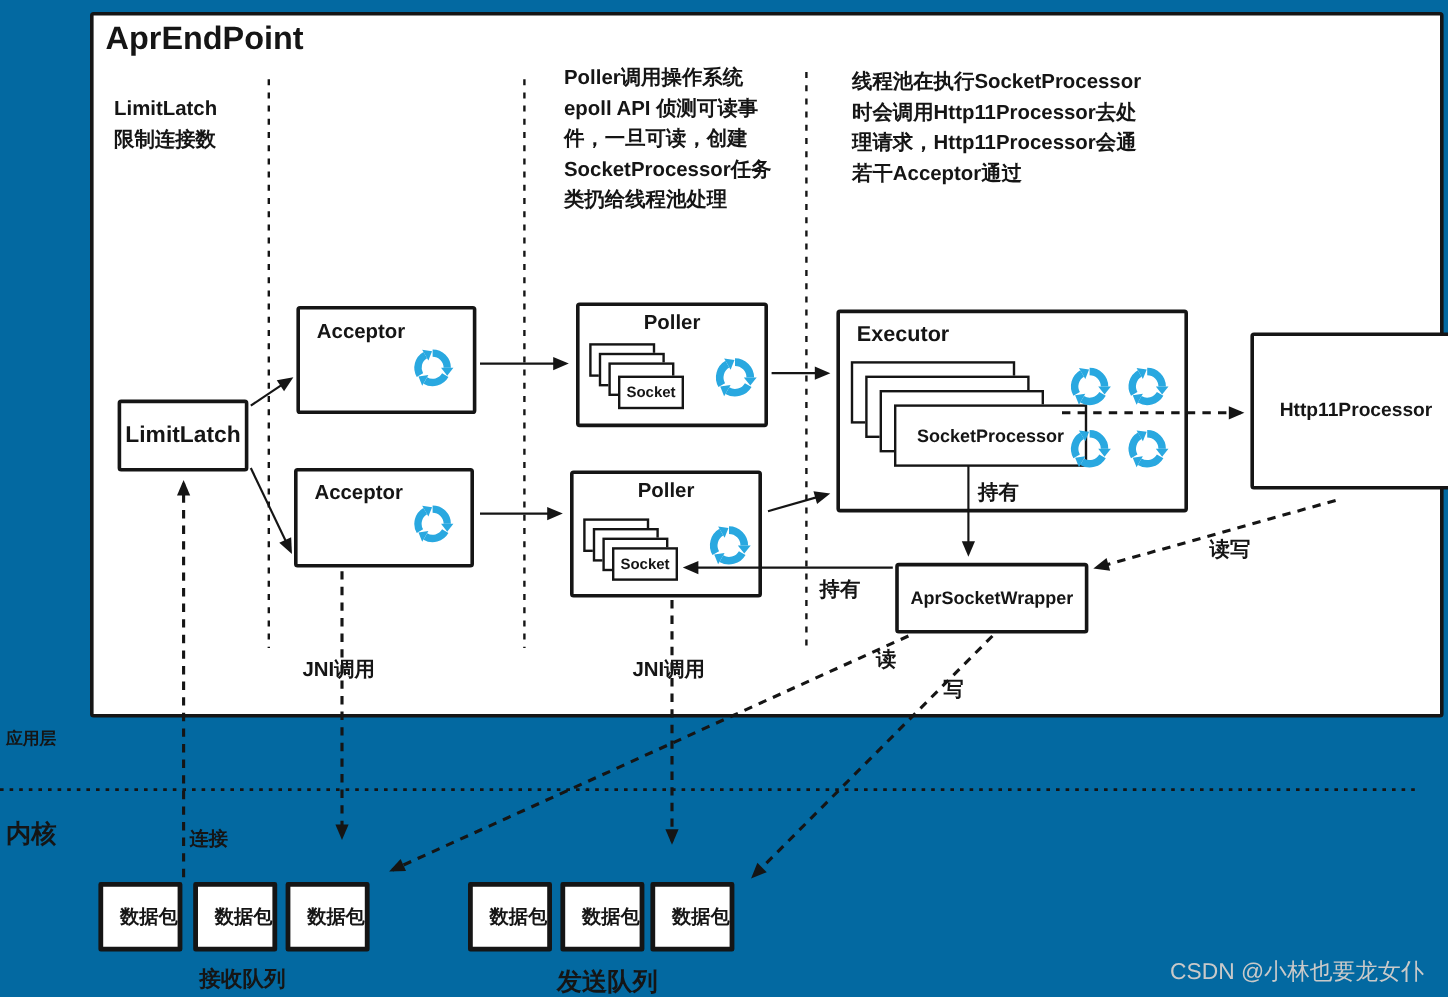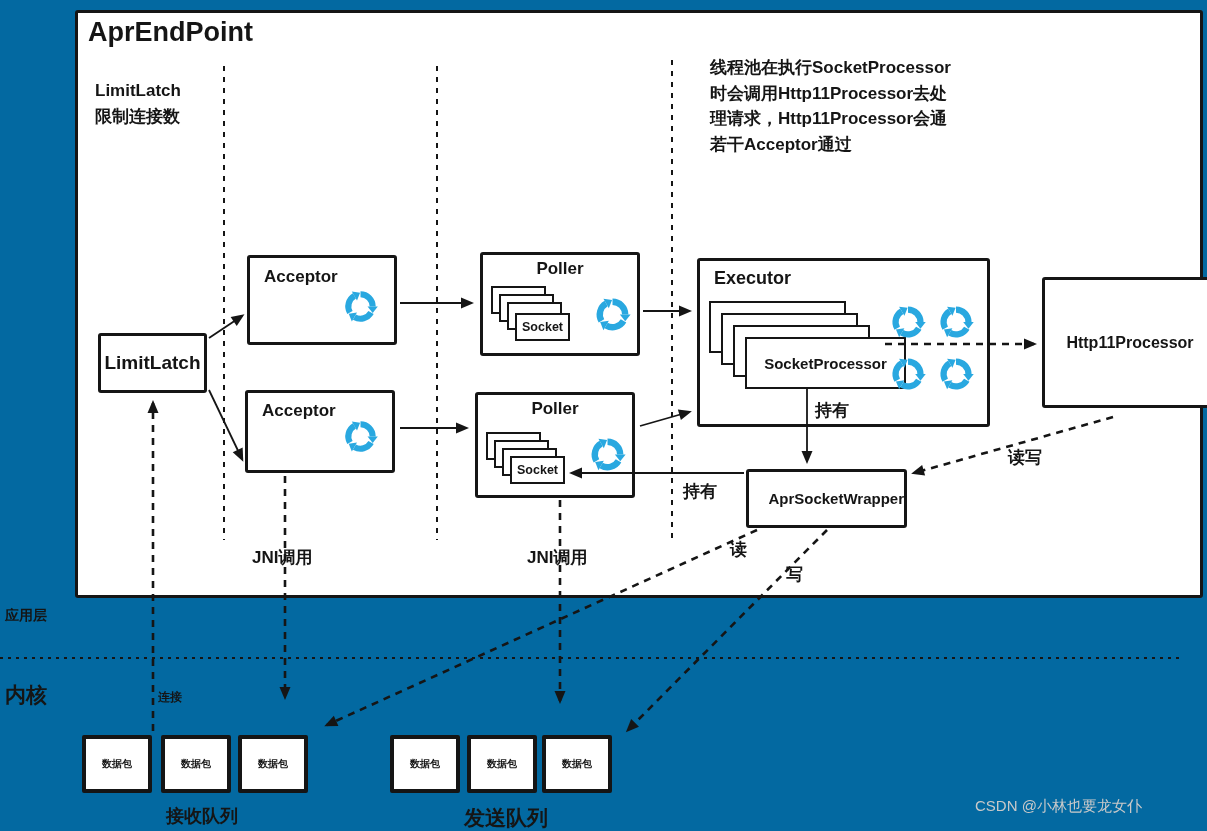--- a/index.html
+++ b/index.html
@@ -13,28 +13,28 @@
     font-family:"Liberation Sans","DejaVu Sans",sans-serif;color:var(--ink);
   }
   .abs{position:absolute;}
   
   .frame{border:3px solid var(--ink);border-radius:3px;background:#fff;}
   .box{border:3px solid var(--ink);border-radius:3px;background:#fff;box-sizing:border-box;}
   .box.center{display:flex;align-items:center;justify-content:center;}
   .card{position:absolute;border:2px solid var(--ink);background:#fff;box-sizing:border-box;}
   .card.center{display:flex;align-items:center;justify-content:center;}
   .packet{border:4px solid var(--ink);border-radius:2px;background:#fff;box-sizing:border-box;
-          display:flex;align-items:center;justify-content:center;font-weight:bold;font-size:10px;}
+          display:flex;align-items:center;justify-content:flex-end;font-weight:bold;font-size:16px;}
   .ann{white-space:pre;font-weight:bold;font-size:17px;line-height:1.5;}
   .lbl{font-weight:bold;white-space:nowrap;}
   .title-in{position:absolute;font-weight:bold;white-space:nowrap;}
   #connectors{position:absolute;left:0;top:0;width:1207px;height:831px;pointer-events:none;}
   .loopwrap{position:absolute;}
   .loopwrap svg{display:block;width:100%;height:100%;}
-  #watermark{color:var(--wm);font-size:15px;white-space:nowrap;}
+  #watermark{color:var(--wm);font-size:19px;white-space:nowrap;}
 </style>
 </head>
 <body>
 
 <div id="stage">
 
   <svg width="0" height="0" style="position:absolute" aria-hidden="true">
     <defs>
       <symbol id="loopsym" viewBox="0 0 48 48">
         <g id="ls0">
@@ -46,20 +46,25 @@
       </symbol>
     </defs>
   </svg>
 
   <div class="abs frame" style="left:75px;top:10px;width:1122px;height:582px;"></div>
 
   <div class="abs lbl" style="left:88px;top:17px;font-size:27px;">AprEndPoint</div>
 
   <div class="abs ann" style="left:95px;top:78px;">LimitLatch
 限制连接数</div>
+  <div class="abs ann" style="left:470px;top:52px;">Poller调用操作系统
+epoll API 侦测可读事
+件，一旦可读，创建
+SocketProcessor任务
+类扔给线程池处理</div>
   <div class="abs ann" style="left:710px;top:55px;">线程池在执行SocketProcessor
 时会调用Http11Processor去处
 理请求，Http11Processor会通
 若干Acceptor通过</div>
 
   <div class="abs box center" style="left:98px;top:333px;width:109px;height:60px;font-weight:bold;font-size:19px;">
     <span>LimitLatch</span>
   </div>
 
   <div class="abs box" style="left:247px;top:255px;width:150px;height:90px;">
@@ -137,32 +142,32 @@
         <svg viewBox="0 0 48 48">
           <use href="#loopsym"></use>
         </svg>
       </div>
   </div>
 
   <div class="abs box center" style="left:1042px;top:277px;width:176px;height:131px;font-weight:bold;font-size:16px;">
     <span>Http11Processor</span>
   </div>
 
-  <div class="abs box center" style="left:746px;top:469px;width:161px;height:59px;font-weight:bold;font-size:15px;justify-content:flex-end;">
+  <div class="abs box center" style="left:746px;top:469px;width:161px;height:59px;font-weight:bold;font-size:15px;">
     <span>AprSocketWrapper</span>
   </div>
 
   <div class="abs lbl" style="left:252px;top:546px;font-size:17px;">JNI调用</div>
   <div class="abs lbl" style="left:527px;top:546px;font-size:17px;">JNI调用</div>
   <div class="abs lbl" style="left:815px;top:399px;font-size:17px;background:#fff;">持有</div>
   <div class="abs lbl" style="left:683px;top:480px;font-size:17px;">持有</div>
   <div class="abs lbl" style="left:1008px;top:446px;font-size:17px;">读写</div>
   <div class="abs lbl" style="left:730px;top:538px;font-size:17px;">读</div>
   <div class="abs lbl" style="left:786px;top:563px;font-size:17px;">写</div>
-  <div class="abs lbl" style="left:158px;top:689px;font-size:12px;">连接</div>
+  <div class="abs lbl" style="left:158px;top:689px;font-size:16px;">连接</div>
 
   <div class="abs lbl" style="left:5px;top:607px;font-size:14px;">应用层</div>
   <div class="abs lbl" style="left:5px;top:681px;font-size:21px;">内核</div>
 
   <div class="abs packet" style="left:82px;top:735px;width:70px;height:58px;">
       <span>数据包</span>
     </div>
   <div class="abs packet" style="left:161px;top:735px;width:70px;height:58px;">
       <span>数据包</span>
     </div>

